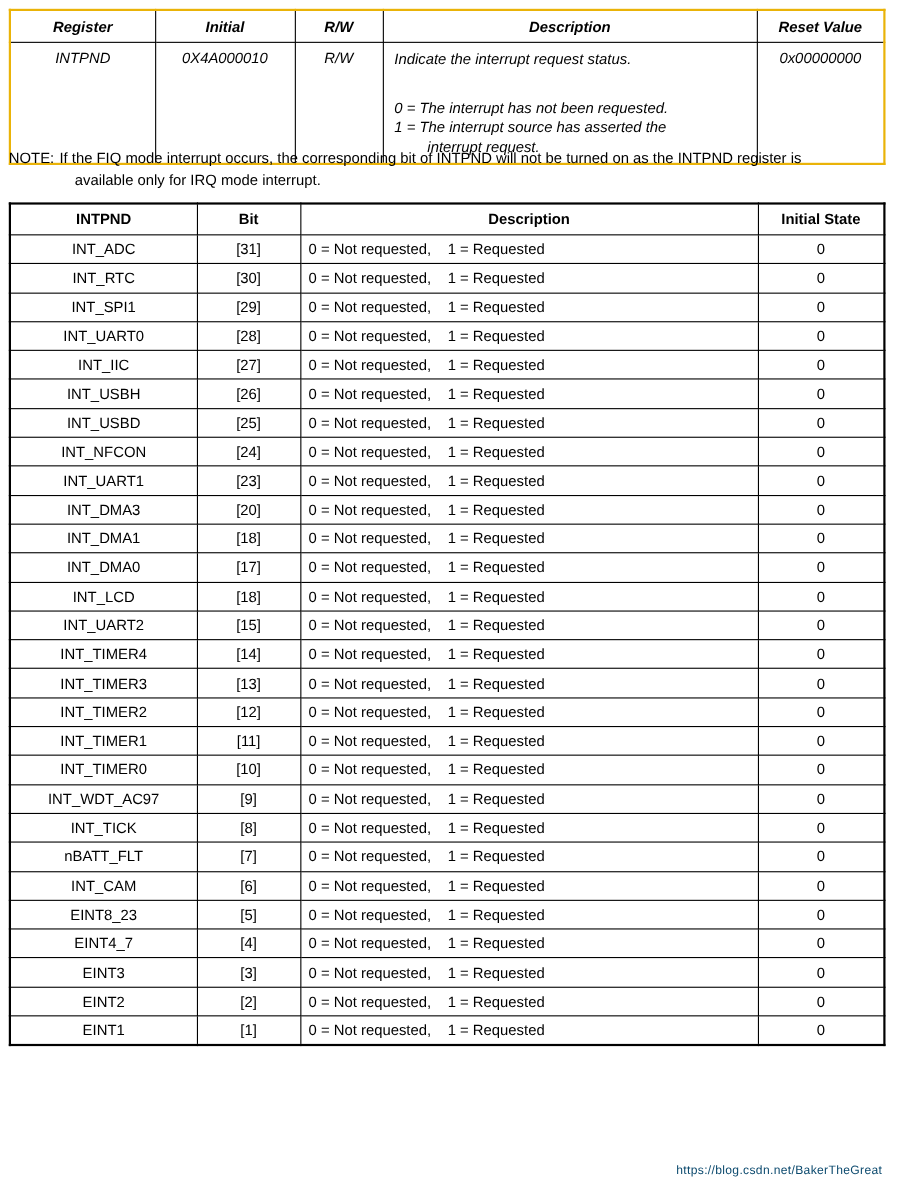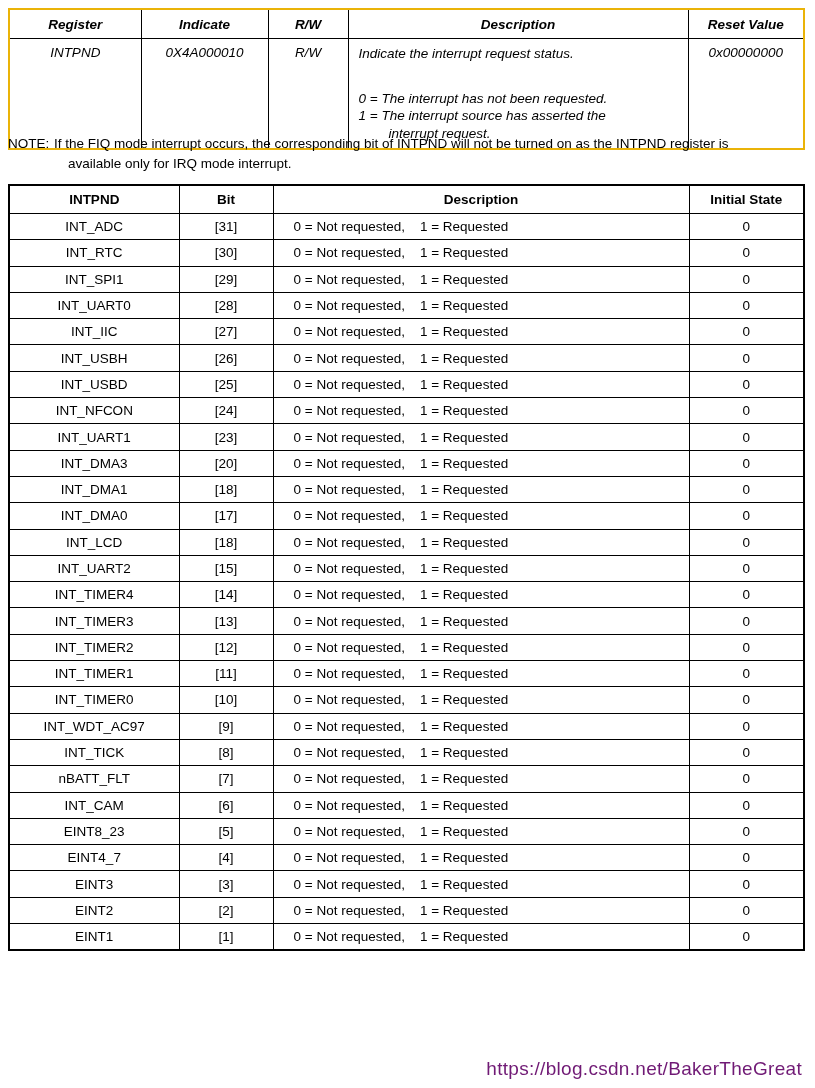--- a/index.html
+++ b/index.html
@@ -47,50 +47,50 @@
   
   .bits-table { left: 8px; top: 184px; width: 795px; border: 2px solid #000; }
   .bits-table thead th { height: 25px; }
   .bits-table tbody td {
     height: 25.3px;
     padding: 0;
     vertical-align: middle;
   }
   .bits-table td.desc-cell {
     text-align: left;
-    padding-left: 20px;
+    padding-left: 7px;
     white-space: pre;
   }
 
   
   .watermark {
     position: absolute;
     top: 1058px; right: 13px;
-    color: #701a75;
-    font-size: 19px;
+    color: #0c4a6e;
+    font-size: 11px;
     letter-spacing: 0.3px;
   }
 </style>
 </head>
 <body>
 
 <div class="page">
 
   <table class="reg-table">
     <colgroup>
       <col style="width:132px">
         <col style="width:127px">
         <col style="width:80px">
       <col style="width:340px">
         <col style="width:116px">
     </colgroup>
     <thead>
       <tr>
         <th>Register</th>
-        <th>Indicate</th>
+        <th>Initial</th>
         <th>R/W</th>
         <th>Description</th>
         <th>Reset Value</th>
       </tr>
     </thead>
     <tbody>
       <tr>
         <td class="c">INTPND</td>
         <td class="c">0X4A000010</td>
         <td class="c">R/W</td>

